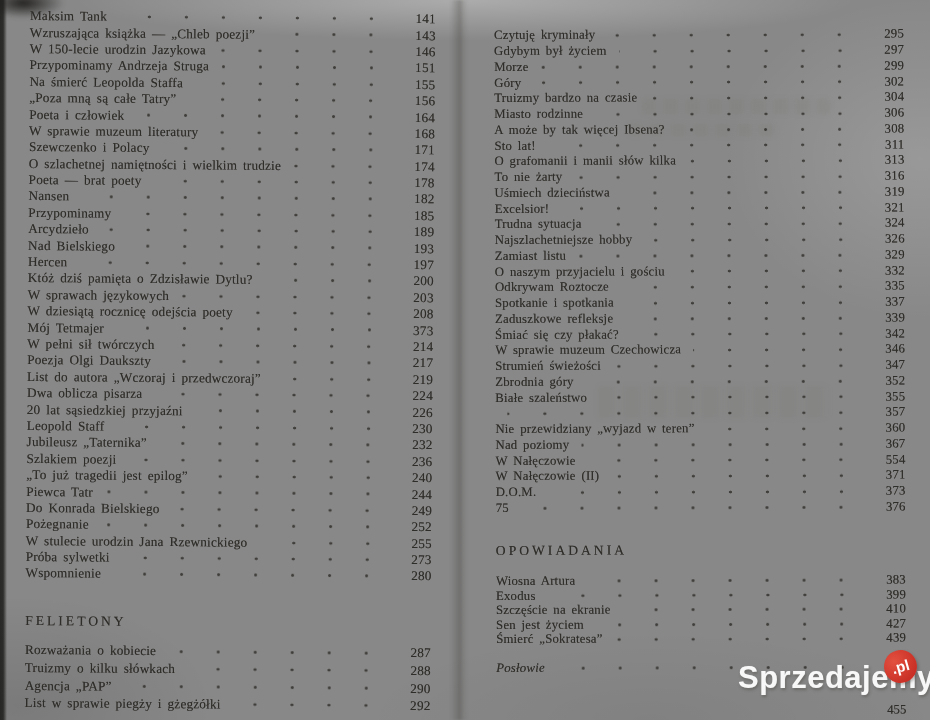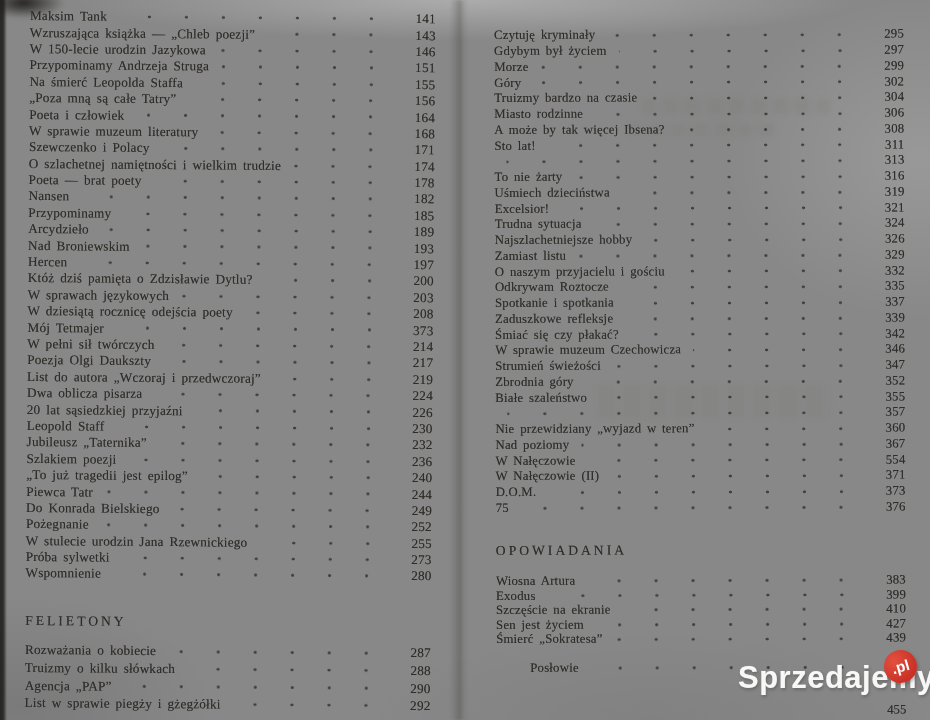--- a/index.html
+++ b/index.html
@@ -67,21 +67,21 @@
   .section-header{
     letter-spacing:3px;font-size:13.6px;
     text-shadow:0 0 0.5px rgba(47,45,41,0.55);
   }
   .page-left  .section-header{margin-top:30px;line-height:18px;}
   .page-right .section-header{margin-top:26px;line-height:18px;}
   .page-left  .fel-left{margin-top:12px;}
   .page-right .opow{margin-top:14px;}
 
   .afterword{margin-top:14px;height:15px;}
-  .afterword .title{margin-left:34px;}
+  .afterword .title{font-style:italic;}
 
   .bottom-num{position:absolute;right:0;top:676px;width:40px;text-align:right;
     text-shadow:0 0 0.5px rgba(47,45,41,0.55);}
 
   .watermark{position:absolute;left:738px;top:648px;width:192px;height:58px;z-index:5;}
   .wm-text{
     position:absolute;left:0;top:12px;
     font-family:"Liberation Sans","DejaVu Sans",sans-serif;
     font-weight:bold;font-size:31px;letter-spacing:0.5px;
     color:rgba(255,255,255,0.93);
@@ -193,21 +193,21 @@
           <span class="pagenum">185</span>
         </div>
 
         <div class="toc-row">
           <span class="title">Arcydzieło</span>
           <span class="leader"></span>
           <span class="pagenum">189</span>
         </div>
 
         <div class="toc-row">
-          <span class="title">Nad Broniewskim</span>
+          <span class="title">Nad Bielskiego</span>
           <span class="leader"></span>
           <span class="pagenum">193</span>
         </div>
 
         <div class="toc-row">
           <span class="title">Hercen</span>
           <span class="leader"></span>
           <span class="pagenum">197</span>
         </div>
 
@@ -401,20 +401,21 @@
           <span class="pagenum">308</span>
         </div>
 
         <div class="toc-row">
           <span class="title">Sto lat!</span>
           <span class="leader"></span>
           <span class="pagenum">311</span>
         </div>
 
         <div class="toc-row">
+          <span class="title">O grafomanii i manii słów kilka</span>
           <span class="leader"></span>
           <span class="pagenum">313</span>
         </div>
 
         <div class="toc-row">
           <span class="title">To nie żarty</span>
           <span class="leader"></span>
           <span class="pagenum">316</span>
         </div>
 

